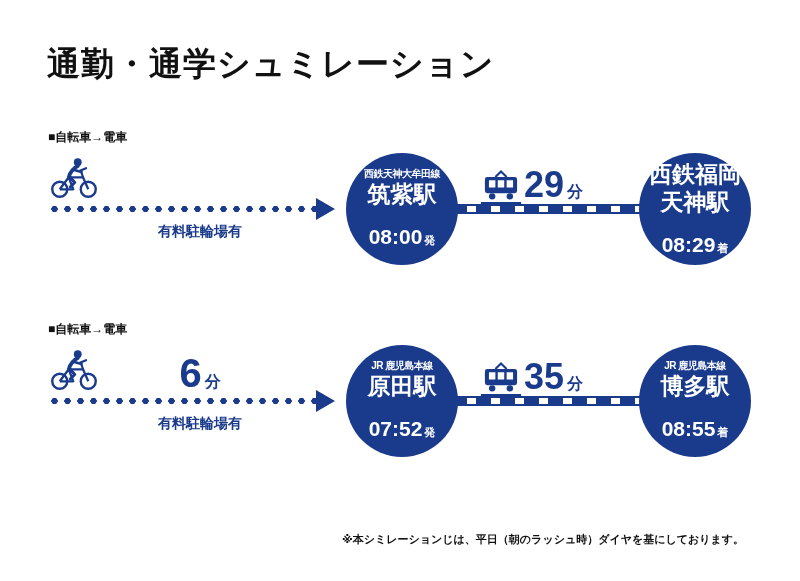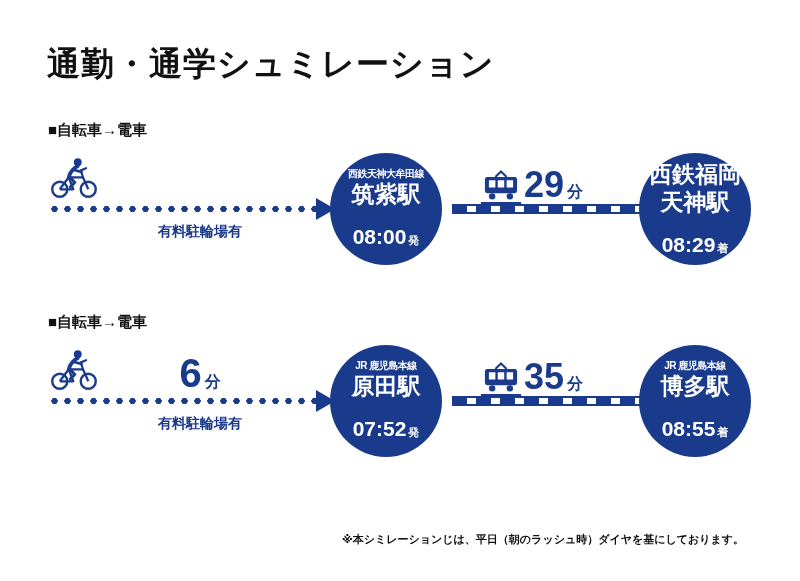--- a/index.html
+++ b/index.html
@@ -14,22 +14,22 @@
     margin:0 auto;overflow:hidden;color:var(--ink);padding-left:14px;
   }
   .page-title{
     position:absolute;left:47px;top:42px;
     font-size:33px;font-weight:900;letter-spacing:1px;color:var(--ink);
   }
   .sim-row{position:absolute;left:0;width:800px;height:195px;}
   .row-1{top:117px;}
   .row-2{top:309px;}
   .mode-label{
-    position:absolute;left:48px;top:4px;
-    font-size:15px;font-weight:700;color:var(--ink);
+    position:absolute;left:48px;top:12px;
+    font-size:12px;font-weight:700;color:var(--ink);
   }
   .bike-icon{position:absolute;left:50px;top:40px;color:var(--navy);}
   .dots{
     position:absolute;left:48px;top:88px;width:268px;height:8px;
     background-image:radial-gradient(circle,var(--navy) 3px,transparent 3.4px);
     background-size:13px 8px;background-repeat:repeat-x;background-position:0 50%;
   }
   .arrowhead{
     position:absolute;left:316px;top:81px;width:0;height:0;
     border-left:19px solid var(--navy);
@@ -44,21 +44,21 @@
   .parking-note{
     position:absolute;left:118px;top:106px;width:164px;text-align:center;
     font-size:14px;font-weight:800;color:var(--navy);
   }
   .circle{
     position:absolute;top:36px;width:112px;height:112px;border-radius:50%;
     background:var(--navy);color:#ffffff;
     display:flex;flex-direction:column;align-items:center;justify-content:center;
     text-align:center;
   }
-  .circle-depart{left:330px;}
+  .circle-depart{left:346px;}
   .circle-arrive{left:639px;}
   .line-name{font-size:10px;font-weight:700;letter-spacing:-0.5px;line-height:1.3;}
   .station{font-size:23px;font-weight:700;line-height:1.25;}
   .time-wrap{font-size:21px;font-weight:800;line-height:1.3;margin-top:14px;}
   .time-suffix{font-size:11px;font-weight:700;margin-left:2px;}
   .rail{
     position:absolute;left:452px;top:87px;width:193px;height:10px;
     background:repeating-linear-gradient(90deg,var(--navy) 0 15px,#ffffff 15px 24px);
     border-top:2px solid var(--navy);border-bottom:2px solid var(--navy);
   }

